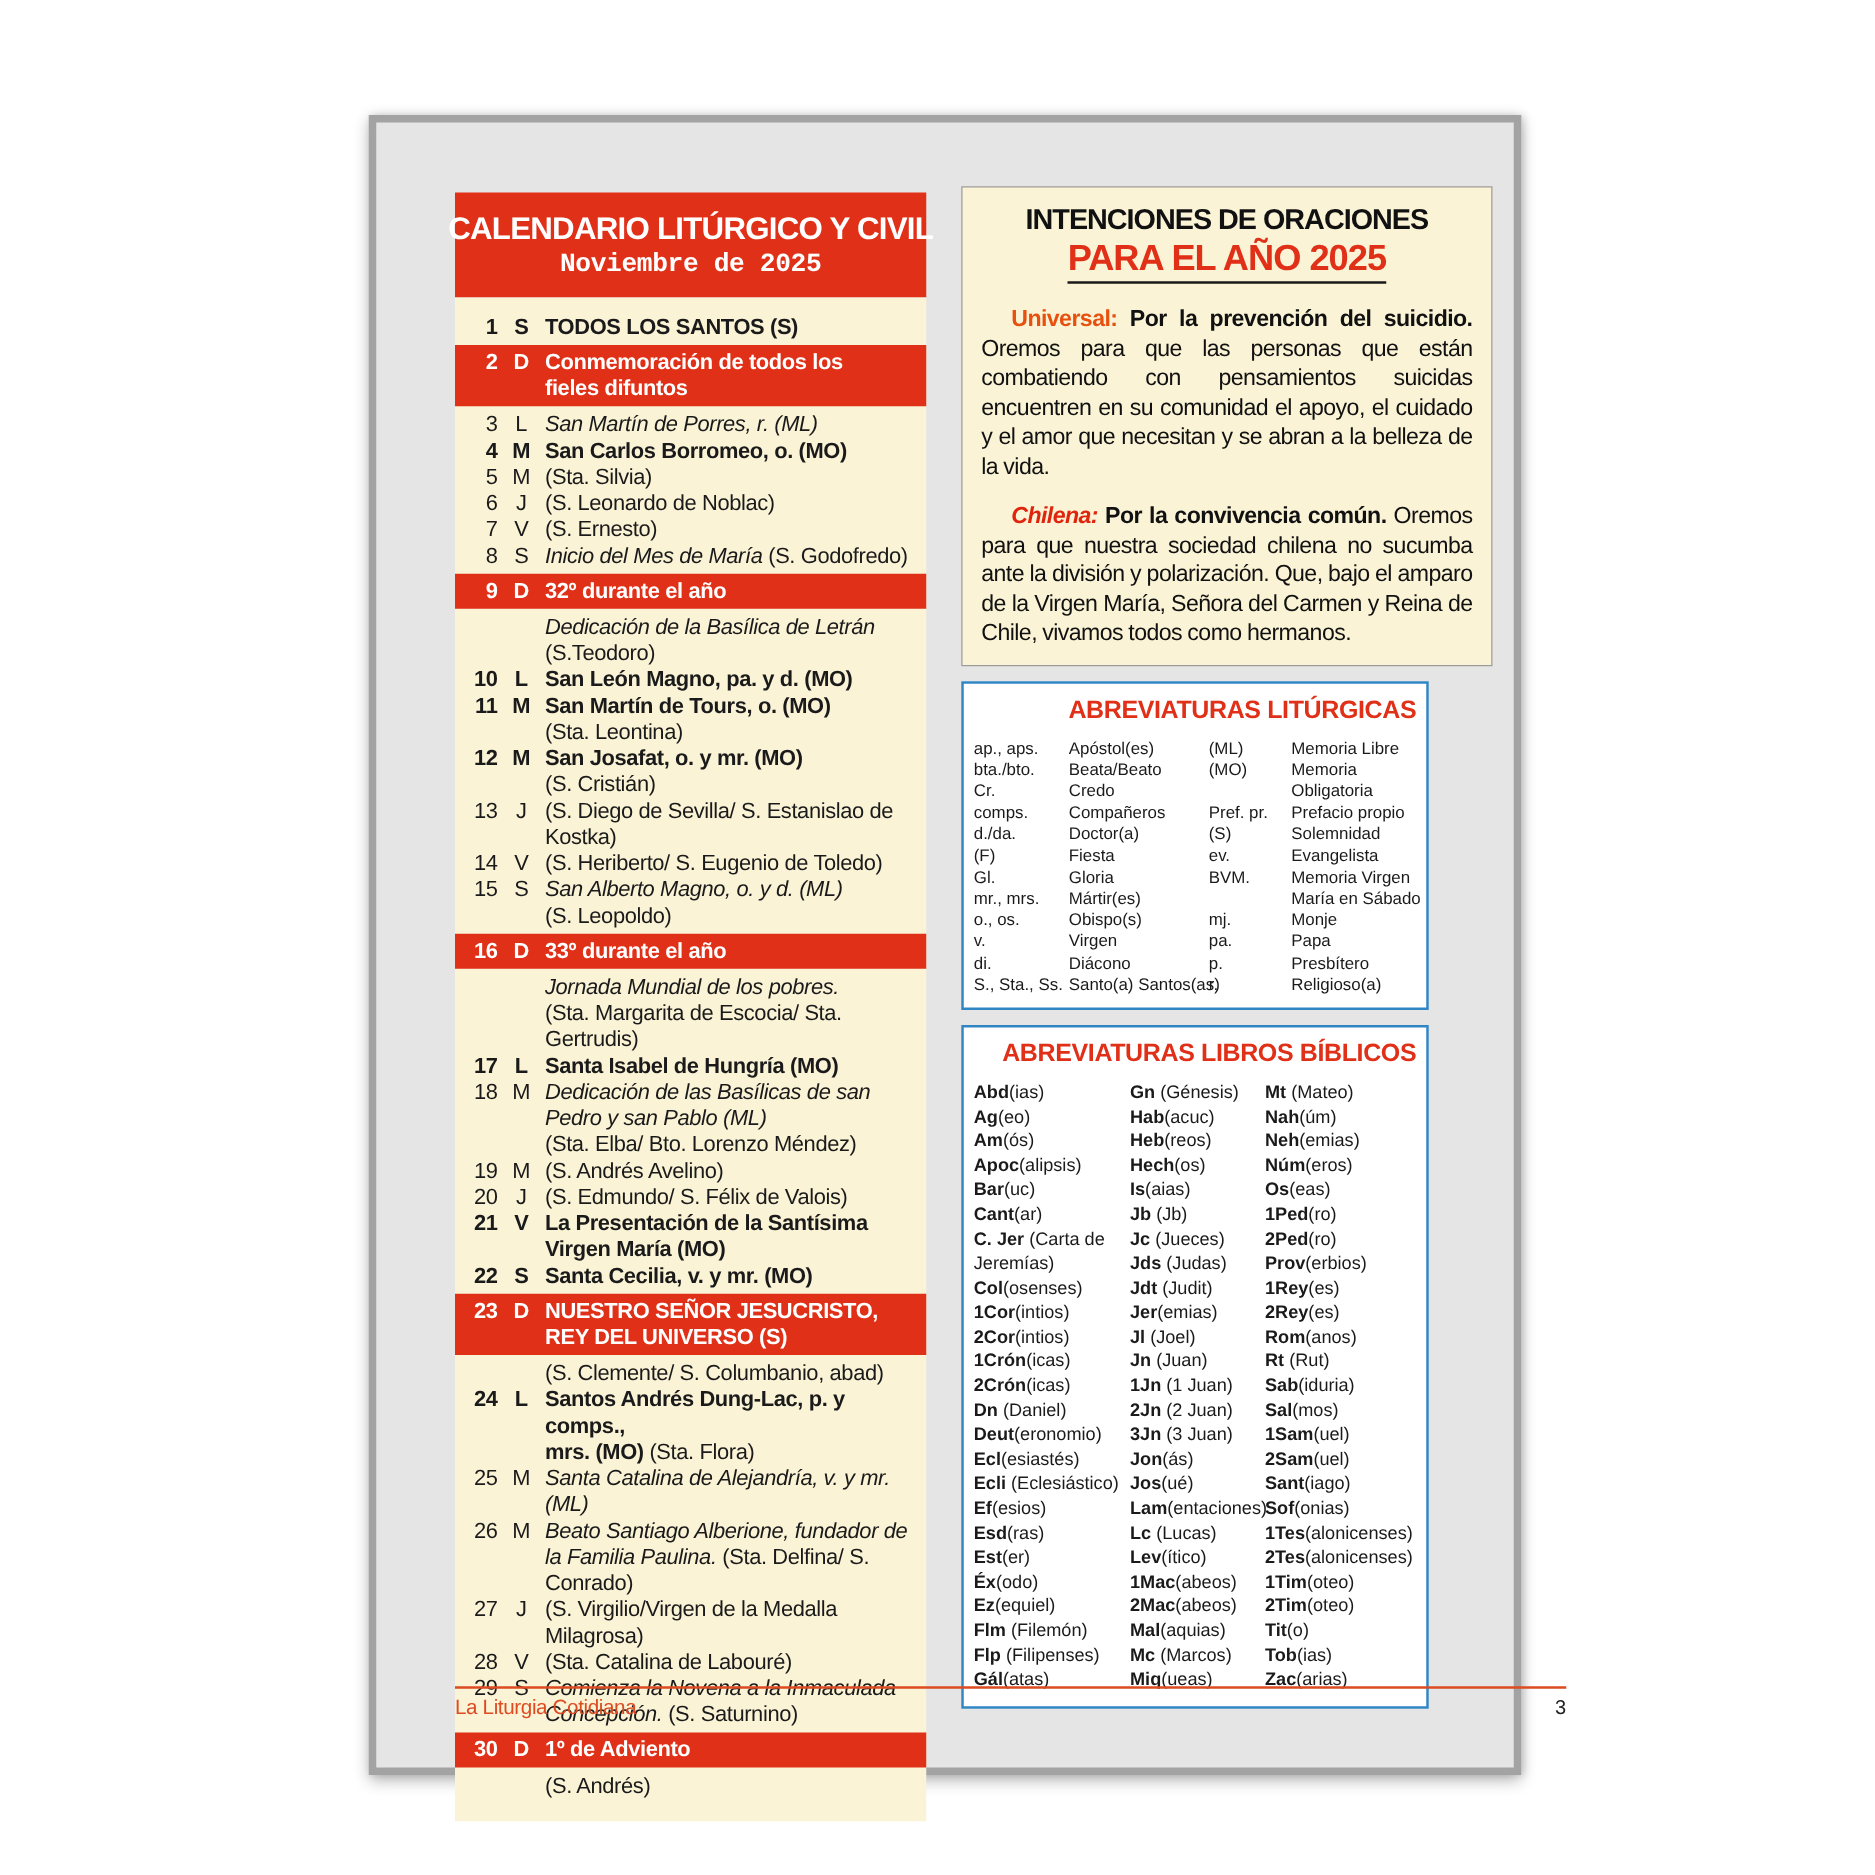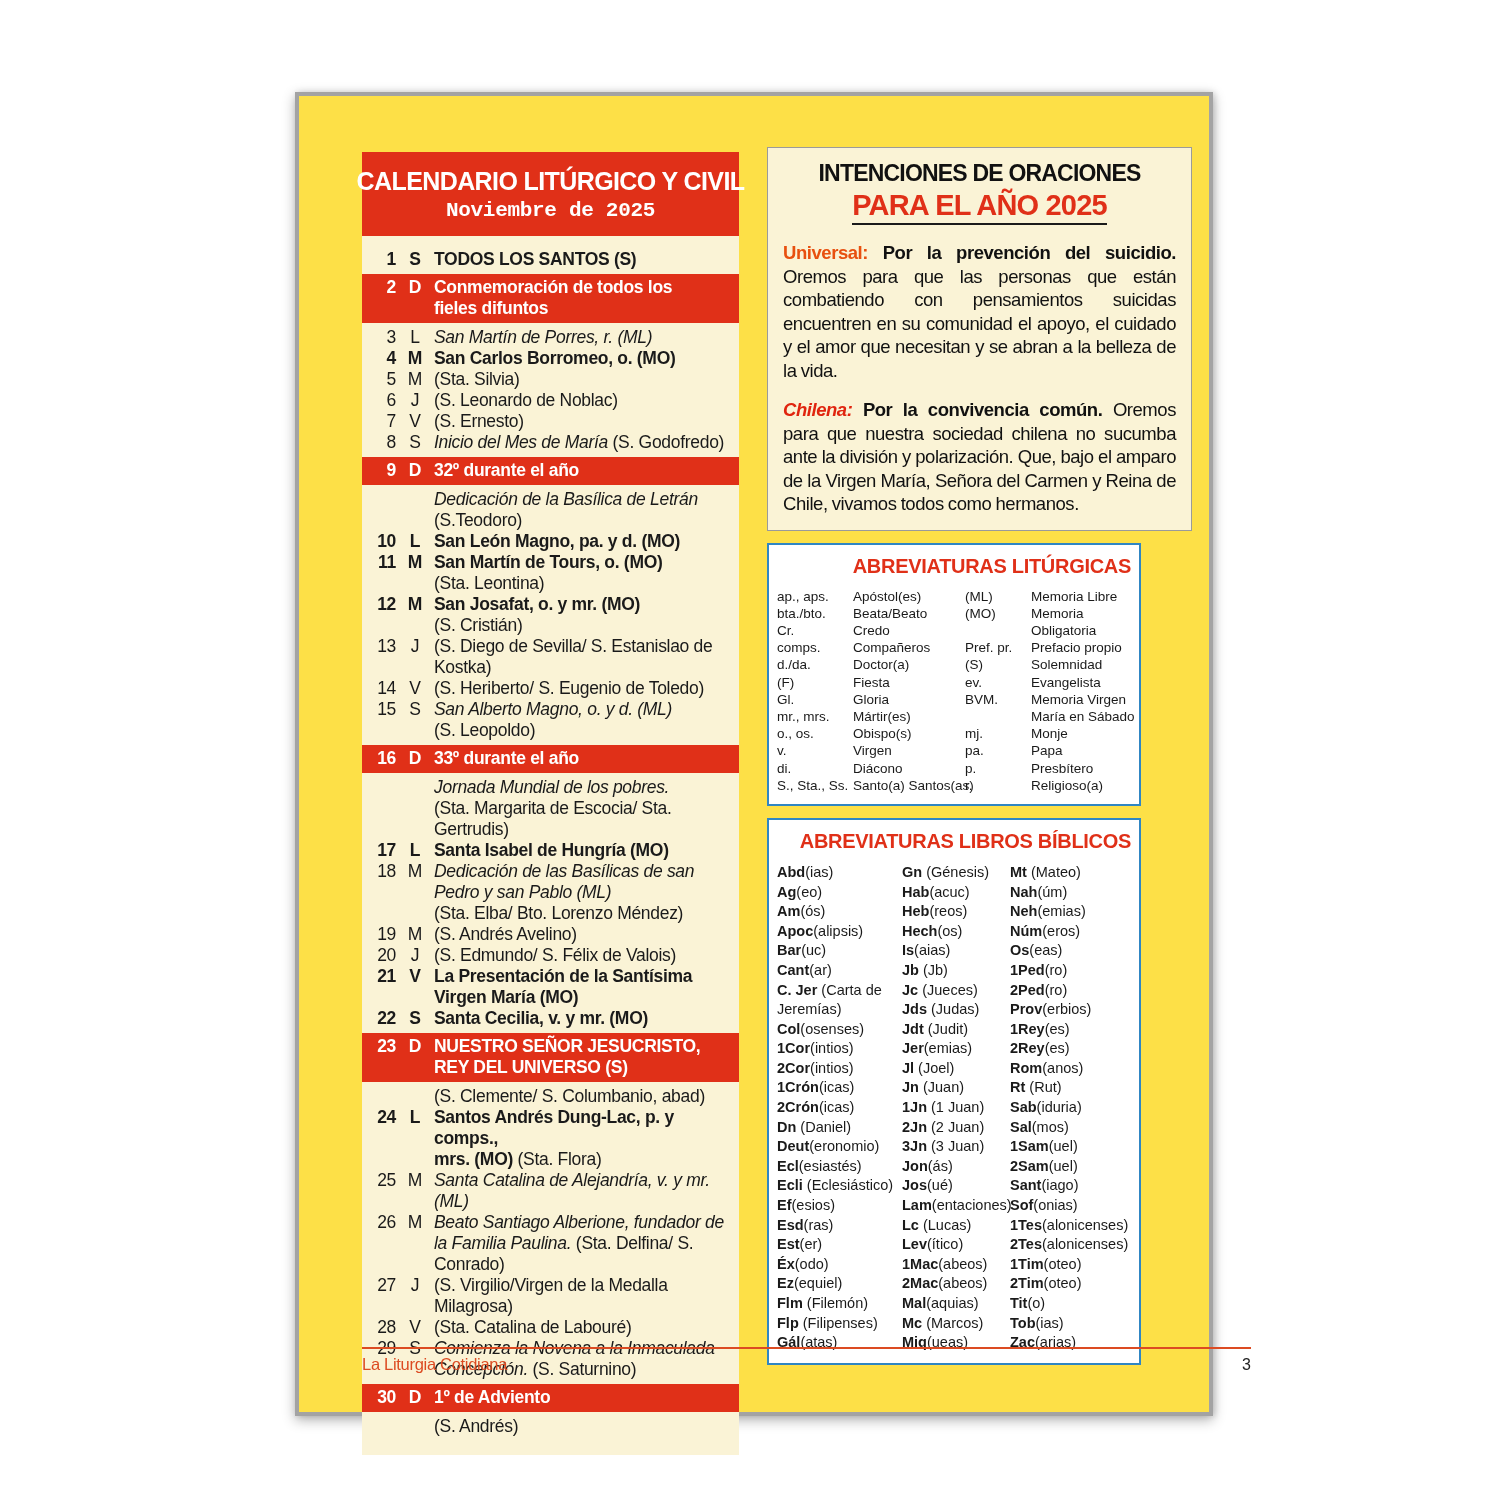--- a/index.html
+++ b/index.html
@@ -1,19 +1,19 @@
 <!DOCTYPE html>
 <html style="--accent_red: #e03018; --cream: #faf3d6; --blue_border: #3086c3; --label_universal: #e8500f; --label_chilena: #e0250f; --footer_red: #dc4b22;"><head>
 <meta charset="utf-8">
 <style>
   html,body{margin:0;padding:0;background:#ffffff;}
   .canvas{position:relative;width:1500px;height:1500px;background:#ffffff;overflow:hidden;
           font-family:"Liberation Sans","DejaVu Sans",sans-serif;}
-  .page{position:absolute;left:295px;top:92px;width:910px;height:1316px;background:#fde047;
-        border:4px solid #a3a3a3;box-shadow:0 4px 12px rgba(0,0,0,0.30),2px 0 6px rgba(0,0,0,0.12);}
+  .page{position:absolute;left:295px;top:92px;width:910px;height:1316px;background:#e5e5e5;
+        border:6px solid #a3a3a3;box-shadow:0 4px 12px rgba(0,0,0,0.30),2px 0 6px rgba(0,0,0,0.12);}
 
   
   .cal-header{position:absolute;left:63px;top:56px;width:377px;height:84px;background:var(--accent_red);
               color:#ffffff;display:flex;flex-direction:column;align-items:center;justify-content:center;gap:3px;}
   .cal-title{font-weight:bold;font-size:25px;letter-spacing:-0.6px;white-space:nowrap;}
   .cal-subtitle{font-weight:bold;font-size:21px;letter-spacing:-0.3px;font-family:Liberation Mono, monospace;}
   .cal-body{position:absolute;left:63px;top:140px;width:377px;background:var(--cream);
             padding:13px 0 18px 0;font-size:17.5px;line-height:21px;color:#1a1a1a;letter-spacing:-0.3px;}
   .cal-row{display:grid;grid-template-columns:34px 38px 1fr;align-items:start;}
   .cal-row .day{text-align:right;}
@@ -29,21 +29,21 @@
   
   .right-col{position:absolute;left:468px;top:51px;width:374px;}
   .intent-box{box-sizing:border-box;width:425px;min-height:326px;background:var(--cream);
               border:1.5px solid #9a9a9a;padding:12px 15px 14px 15px;}
   .intent-title{font-weight:bold;font-size:23px;color:#111111;text-align:center;letter-spacing:-0.8px;}
   .intent-year-wrap{text-align:center;margin-top:2px;}
   .intent-year{display:inline-block;font-weight:bold;font-size:29px;color:var(--accent_red);
                letter-spacing:-0.8px;border-bottom:2.5px solid #1a1a1a;padding-bottom:1px;}
   .intent-p{margin:16px 0 0 0;font-size:18.5px;line-height:23.5px;text-align:justify;color:#111111;
             letter-spacing:-0.45px;word-spacing:-0.5px;}
-  .intent-label{font-weight:bold;}
+  .intent-label{font-weight:bold;margin-left:24px;}
   .lbl-universal{color:var(--label_universal);}
   .lbl-chilena{color:var(--label_chilena);font-style:italic;}
   .intent-lead{font-weight:bold;}
 
   .abbr-box{box-sizing:border-box;width:374px;background:#ffffff;border:2px solid var(--blue_border);
             margin-top:12px;padding:10px 8px 10px 8px;}
   .abbr-title{font-weight:bold;font-size:20px;color:var(--accent_red);text-align:right;
               letter-spacing:-0.3px;margin-bottom:10px;}
   .lit-grid{display:grid;grid-template-columns:76px 112px 66px 1fr;font-size:13.5px;line-height:17.2px;
             color:#1a1a1a;}

